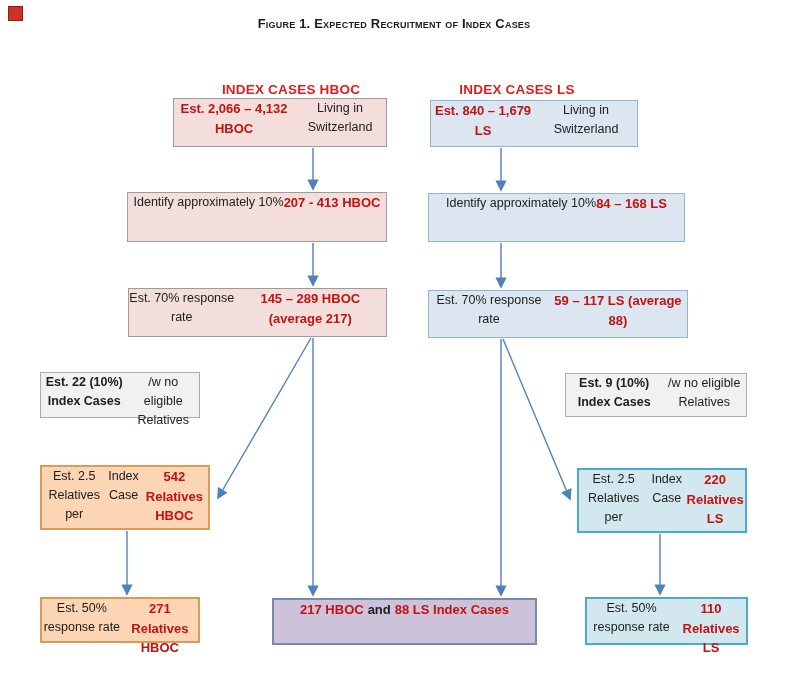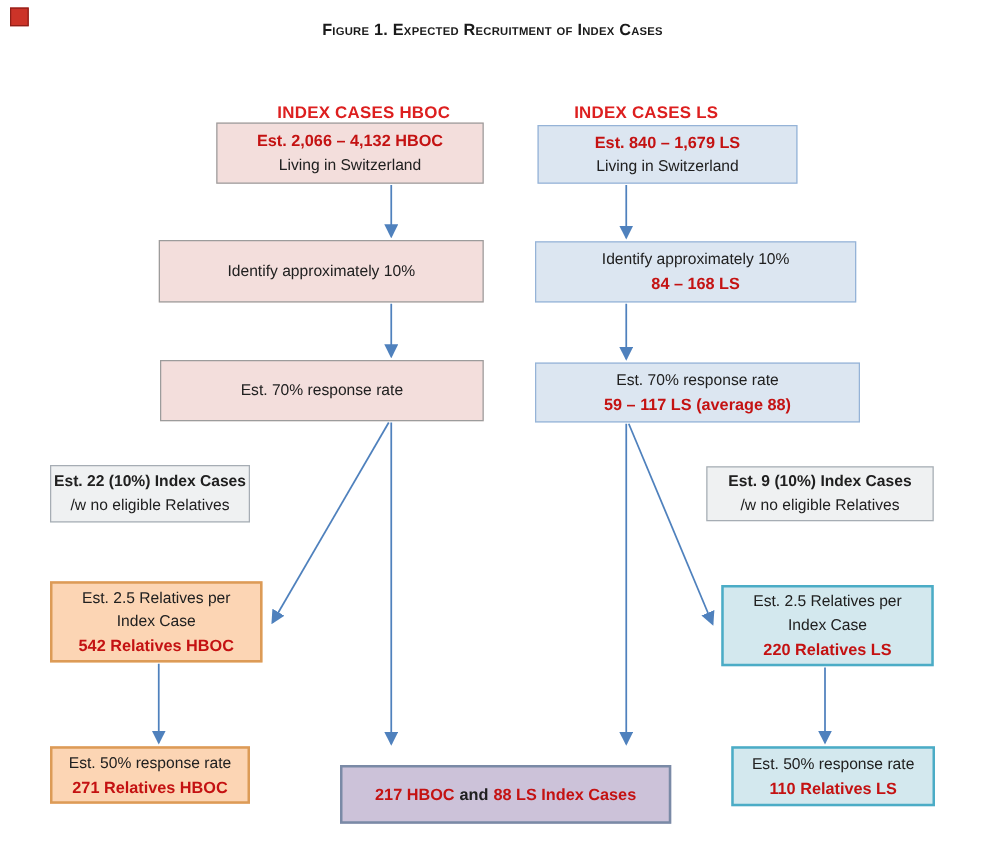--- a/index.html
+++ b/index.html
@@ -18,21 +18,21 @@
     letter-spacing:0.2px;
   }
   .col-header{
     position:absolute;top:52px;width:200px;text-align:center;
     font-size:13.5px;font-weight:bold;color:#dd1f1f;letter-spacing:0.2px;margin-top:30px;
   }
   .col-header.hboc{left:191px;}
   .col-header.ls{left:417px;}
   .box{
     position:absolute;box-sizing:border-box;
-    display:flex;flex-direction:column;justify-content:center;
+    display:flex;flex-direction:row;justify-content:center;
     text-align:center;font-size:12.5px;line-height:1.5;color:#202020;
     border:1px solid #9c9c9c;
   }
   .box .red{color:#c41212;font-weight:bold;font-size:13px;}
   .box .bold{font-weight:bold;}
   .pink{background:#f3dedc;border-color:#9c9c9c;}
   .blue{background:#dce6f1;border-color:#95b3d7;}
   .gray{background:#eff1f2;border-color:#a6adb4;}
   .orange{background:#fcd5b4;border:2px solid #dc9b57;}
   .teal{background:#d3e8ee;border:2px solid #4bacc6;}
@@ -46,21 +46,21 @@
   #hboc-box3{left:128px;top:288px;width:259px;height:49px;}
   #hboc-note{left:40px;top:372px;width:160px;height:46px;}
   #hboc-rel{left:40px;top:465px;width:170px;height:65px;}
   #hboc-resp{left:40px;top:597px;width:160px;height:46px;}
   #ls-box1{left:430px;top:100px;width:208px;height:47px;}
   #ls-box2{left:428px;top:193px;width:257px;height:49px;}
   #ls-box3{left:428px;top:290px;width:260px;height:48px;}
   #ls-note{left:565px;top:373px;width:182px;height:44px;}
   #ls-rel{left:577px;top:468px;width:170px;height:65px;}
   #ls-resp{left:585px;top:597px;width:163px;height:48px;}
-  #total-box{left:272px;top:612px;width:265px;height:47px;gap:44px;}
+  #total-box{left:272px;top:598px;width:265px;height:47px;gap:44px;}
 </style>
 </head>
 <body>
 
 <div class="canvas">
 
   <span class="artifact"></span>
 
   <div class="fig-title">Figure 1. Expected Recruitment of Index Cases</div>
 
@@ -86,23 +86,25 @@
       <line x1="660" y1="534" x2="660" y2="594" marker-end="url(#ah)"></line>
     </g>
   </svg>
 
   <div class="box pink" id="hboc-box1">
     <div class="red">Est. 2,066 – 4,132 HBOC</div>
     <div>Living in Switzerland</div>
   </div>
   <div class="box pink" id="hboc-box2">
     <div>Identify approximately 10%</div>
+    <div class="red">207 - 413 HBOC</div>
   </div>
   <div class="box pink" id="hboc-box3">
     <div>Est. 70% response rate</div>
+    <div class="red">145 – 289 HBOC (average 217)</div>
   </div>
   <div class="box gray" id="hboc-note">
     <div class="bold">Est. 22 (10%) Index Cases</div>
     <div>/w no eligible Relatives</div>
   </div>
   <div class="box orange" id="hboc-rel">
     <div>Est. 2.5 Relatives per</div>
     <div>Index Case</div>
     <div class="red">542 Relatives HBOC</div>
   </div>

